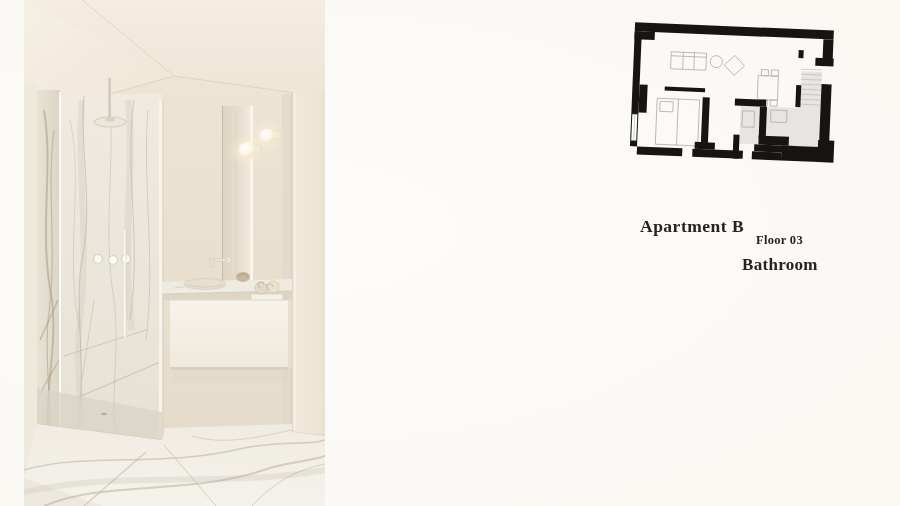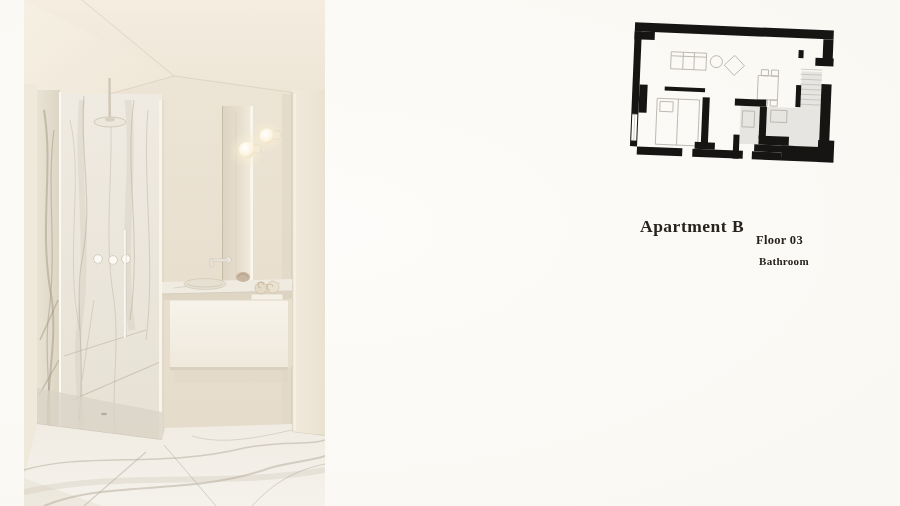--- a/index.html
+++ b/index.html
@@ -17,22 +17,22 @@
   .plan svg{display:block;width:100%;height:100%;}
   .caption-title{
     position:absolute;left:640px;top:216px;
     font-size:17.5px;font-weight:700;letter-spacing:.5px;margin:0;
   }
   .caption-floor{
     position:absolute;left:756px;top:233px;
     font-size:12.5px;font-weight:700;letter-spacing:.3px;text-align:center;
   }
   .caption-room{
-    position:absolute;left:759px;top:255px;
-    font-size:11px;font-weight:700;letter-spacing:.3px;
+    position:absolute;left:742px;top:255px;
+    font-size:17px;font-weight:700;letter-spacing:.3px;
   }
   
   .pw{fill:var(--plan-wall,#161514);}
   .ps{fill:var(--plan-shade,#e6e5e2);}
   .pf{fill:none;stroke:var(--plan-line,#b8b3aa);stroke-width:.9;}
   .pft{fill:none;stroke:var(--plan-line,#b8b3aa);stroke-width:.6;}
   
   .v1{fill:none;stroke:#b3aa99;stroke-opacity:.5;}
   .v2{fill:none;stroke:#a79d8a;stroke-opacity:.55;}
   .v3{fill:none;stroke:#cfc8b8;stroke-opacity:.35;}

